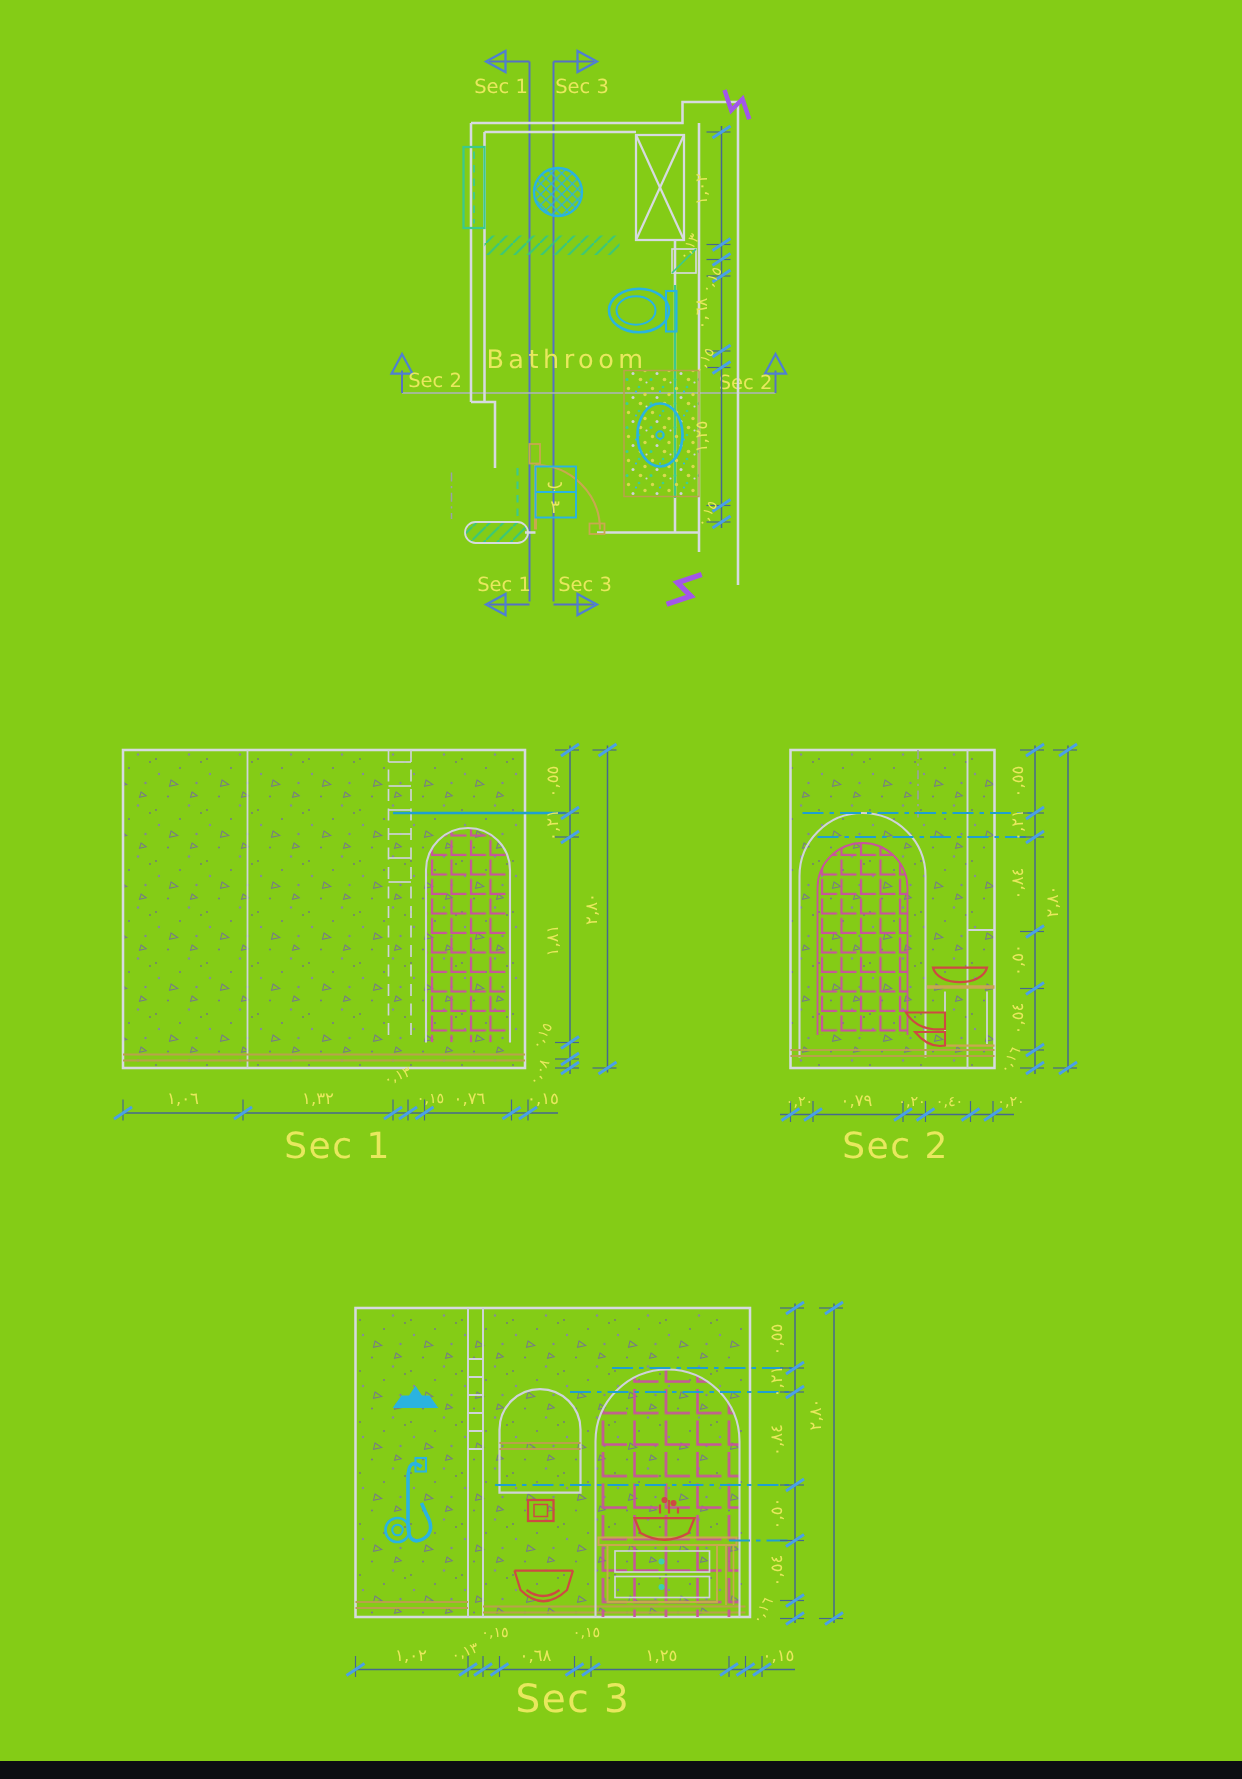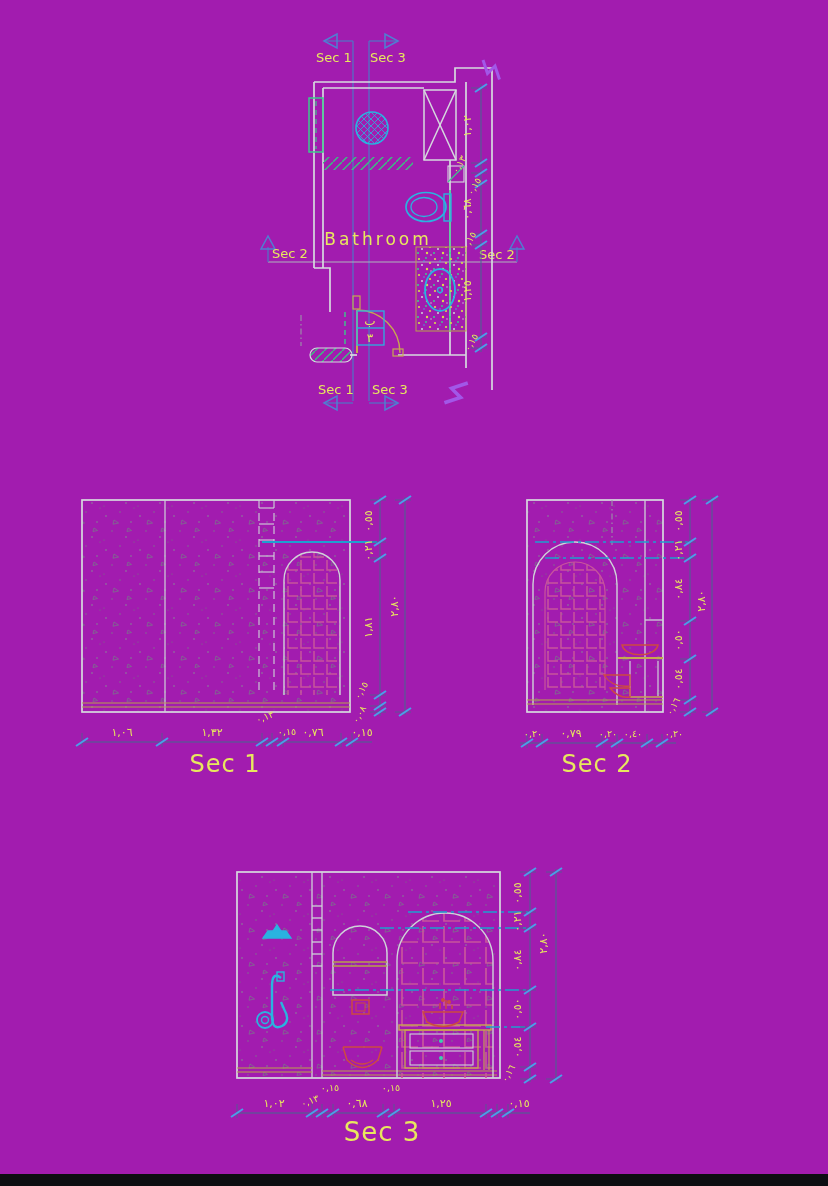--- a/index.html
+++ b/index.html
@@ -1,16 +1,16 @@
 <!DOCTYPE html>
 <html><head>
 <meta charset="utf-8">
 <style>
   html,body{margin:0;padding:0;background:#14181f;}
-  .canvas{position:relative;width:828px;height:1186px;background:#a21caf;overflow:hidden;font-family:"DejaVu Sans",sans-serif;}
+  .canvas{position:relative;width:828px;height:1186px;background:#84cc16;overflow:hidden;font-family:"DejaVu Sans",sans-serif;}
   svg{display:block}
   text{font-family:"DejaVu Sans",sans-serif;}
   .dim{fill:#e8e85e;font-size:11px;text-anchor:middle;}
   .dimsm{fill:#e8e85e;font-size:9.5px;text-anchor:middle;}
   .marker{fill:#e8e85e;font-size:13px;text-anchor:middle;}
   .vtitle{fill:#e8e85e;font-size:24px;text-anchor:middle;letter-spacing:1px;}
   .room{fill:#e8e85e;font-size:17px;text-anchor:middle;letter-spacing:3px;}
   .tag{fill:#e8e85e;font-size:12px;text-anchor:middle;}
   .bottombar{position:absolute;left:0;bottom:0;width:828px;height:12px;background:#0c0e12;}
 </style>

